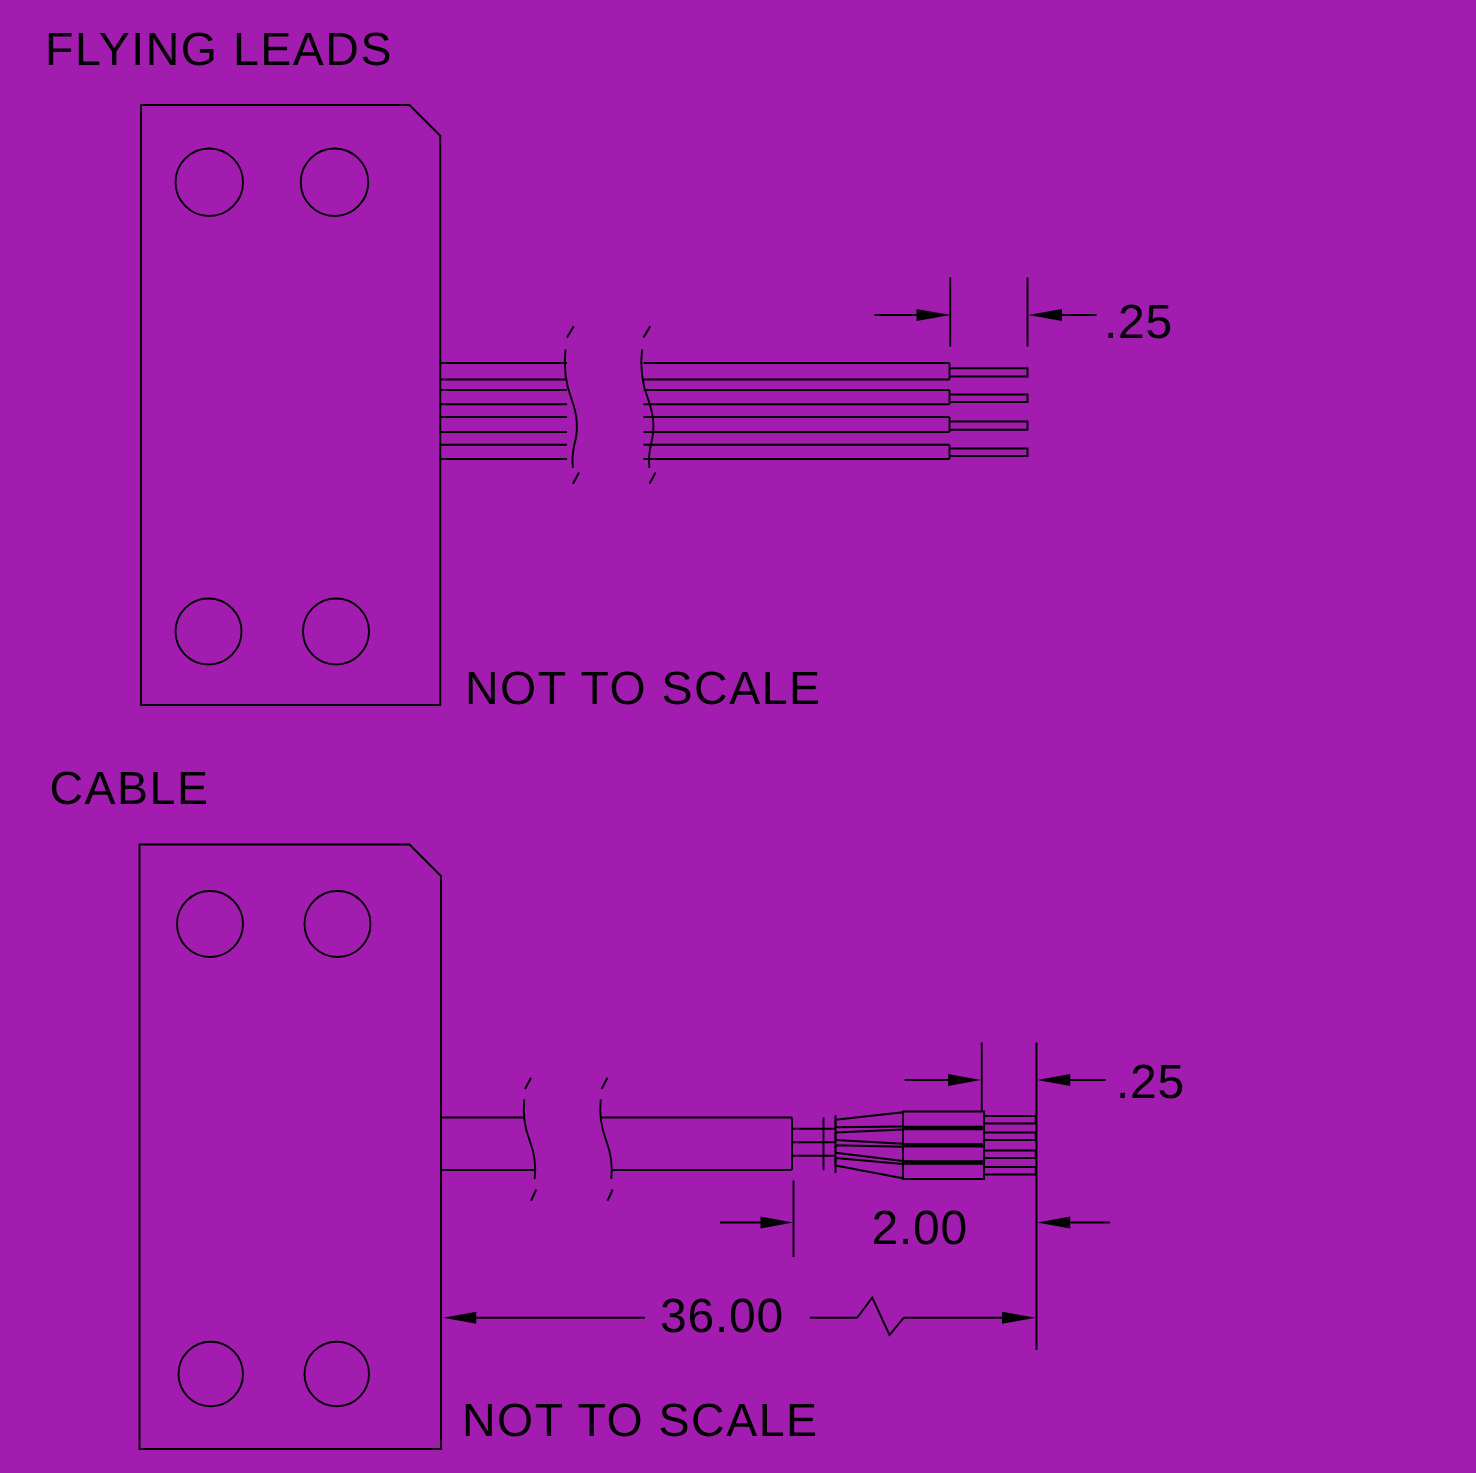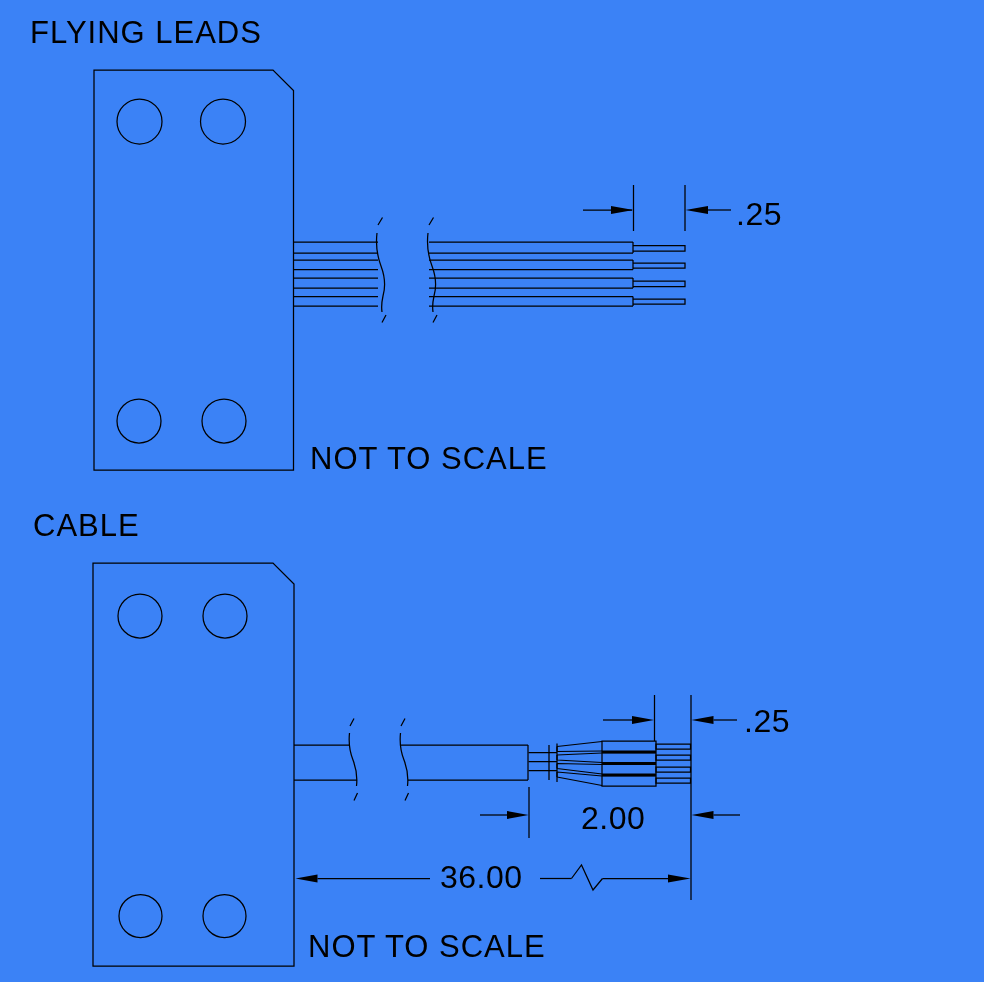--- a/index.html
+++ b/index.html
@@ -1,20 +1,20 @@
 <!DOCTYPE html>
 <html><head>
 <meta charset="utf-8">
 <style>
   html, body { margin: 0; padding: 0; background: #ffffff; }
   #sheet {
     position: relative;
     width: 984px;
     height: 982px;
-    background: #3b82f6;
+    background: #a21caf;
     overflow: hidden;
   }
   svg { display: block; }
   .ln   { stroke: #000000; stroke-width: 1.25; fill: none; }
   .thick{ stroke: #000000; stroke-width: 3;    fill: none; }
   .ah   { fill: #000000; stroke: none; }
   .label {
     font-family: "Liberation Sans", "DejaVu Sans", sans-serif;
     fill: #000000;
     stroke: none;

